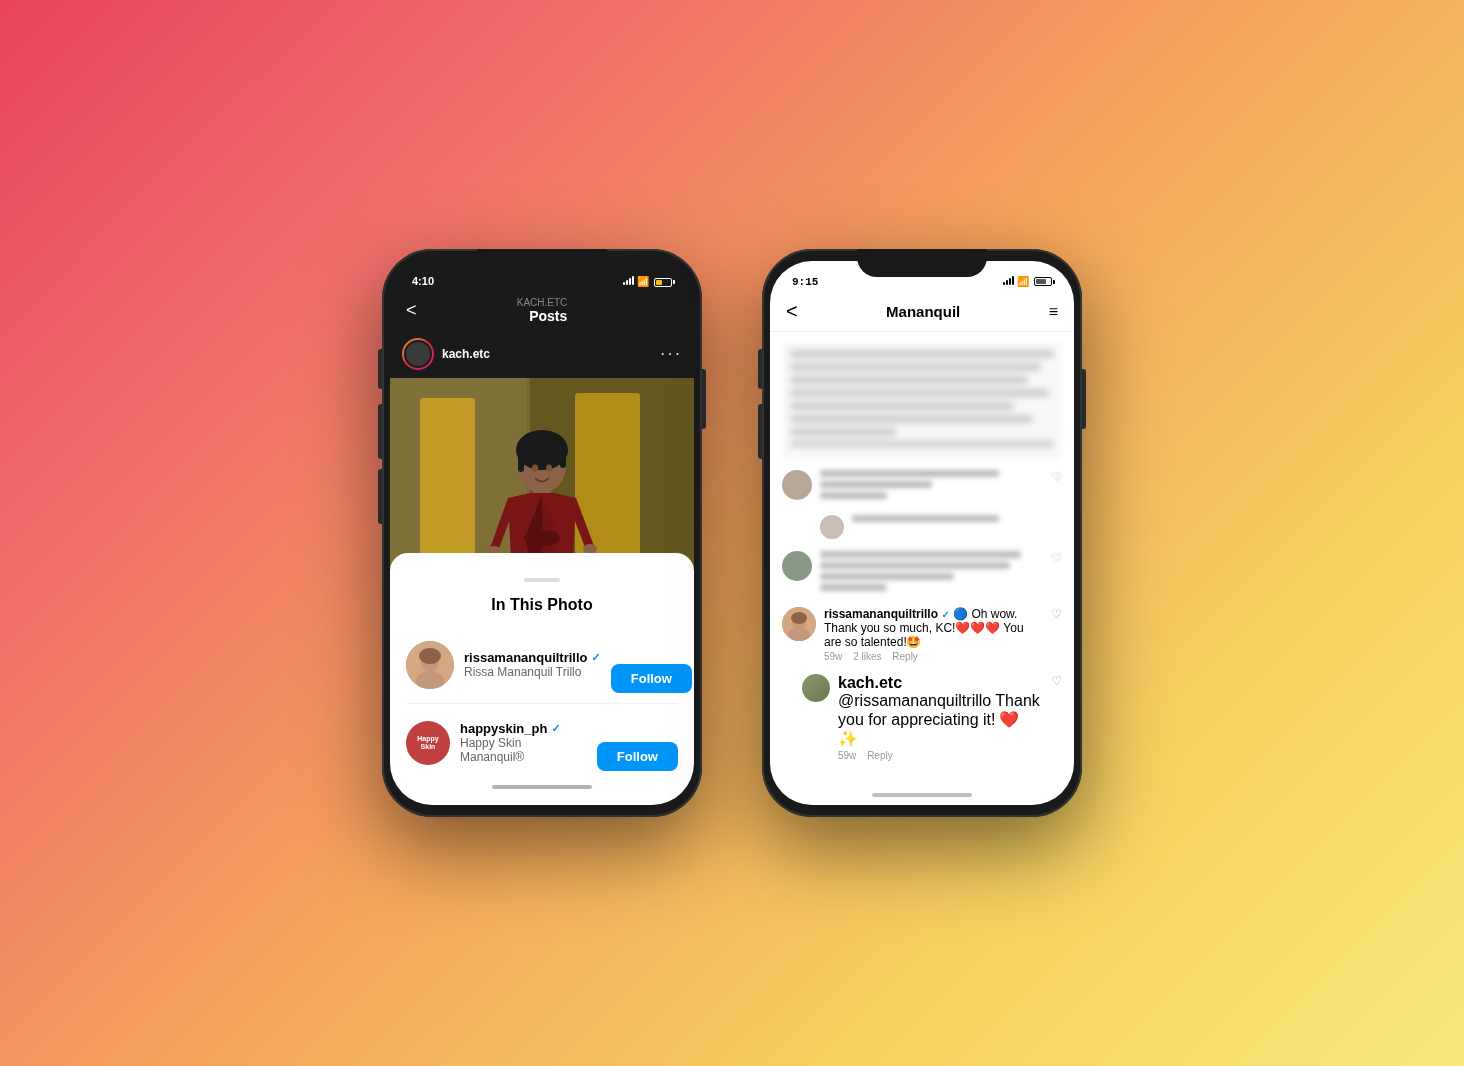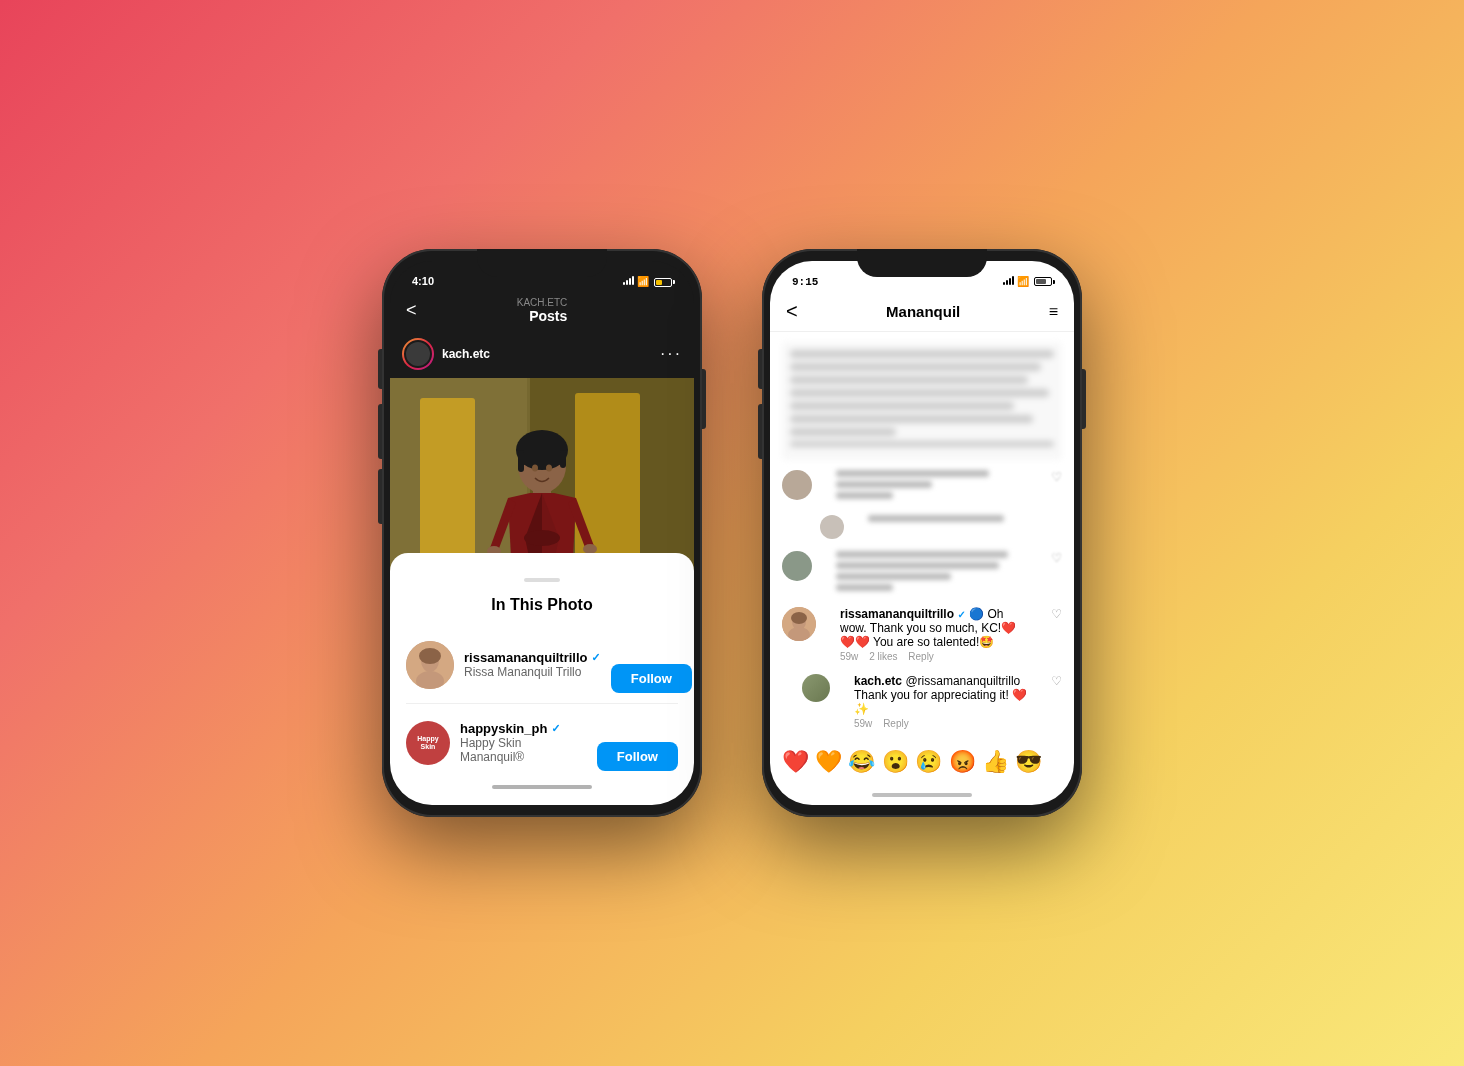--- a/index.html
+++ b/index.html
@@ -287,21 +287,21 @@
     .blur-line {
       height: 8px;
       background: #ccc;
       border-radius: 4px;
       margin-bottom: 5px;
     }
 
     
     .comment-item {
       display: flex;
-      gap: 24px;
+      gap: 8px;
       margin-bottom: 12px;
       align-items: flex-start;
     }
     .comment-avatar {
       width: 30px; height: 30px;
       border-radius: 50%;
       background: #ddd;
       flex-shrink: 0;
     }
     .comment-content { flex: 1; }
@@ -591,21 +591,21 @@
             <span>2 likes</span>
             <span style="cursor:pointer;">Reply</span>
           </div>
         </div>
         <span class="heart-btn">♡</span>
       </div>
 
       <div class="comment-item" style="margin-left:20px;">
         <div style="width:28px;height:28px;border-radius:50%;background:linear-gradient(135deg,#8a9870,#6a7850);flex-shrink:0;"></div>
         <div class="comment-content">
-          <div style="font-size:12px;color:#000;">
+          <div style="font-size:16px;color:#000;">
             <span style="font-weight:600;">kach.etc</span>
             <span style="font-weight:400;"> @rissamananquiltrillo Thank you for appreciating it! ❤️ ✨</span>
           </div>
           <div class="comment-meta">
             <span>59w</span>
             <span style="cursor:pointer;">Reply</span>
           </div>
         </div>
         <span class="heart-btn">♡</span>
       </div>

